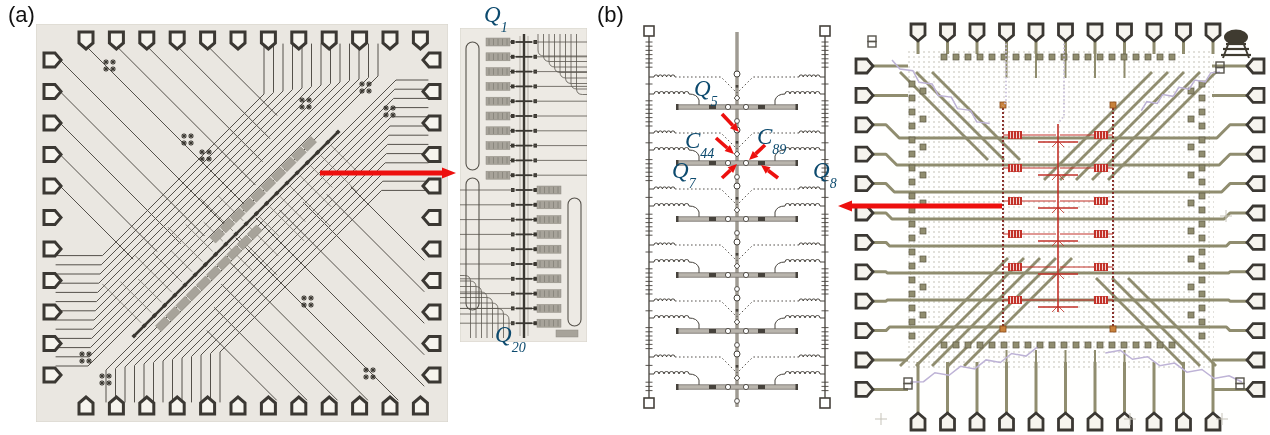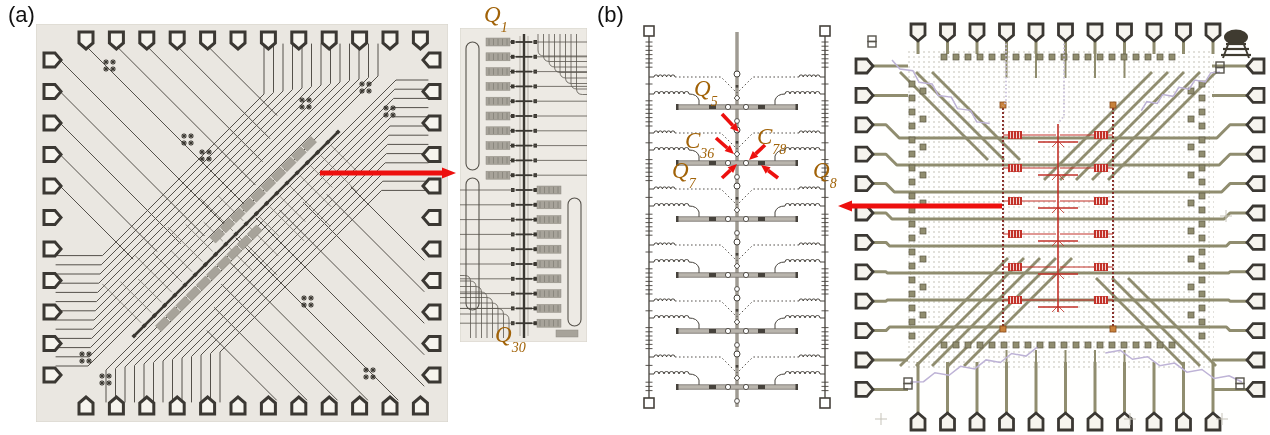--- a/index.html
+++ b/index.html
@@ -1,21 +1,21 @@
 <!DOCTYPE html>
 <html><head>
 <meta charset="utf-8">
 <style>
   html,body{margin:0;padding:0;background:#ffffff;}
   #fig{position:relative;width:1270px;height:435px;background:#fff;overflow:hidden;
        font-family:"Liberation Sans",sans-serif;}
   #fig svg{position:absolute;display:block;}
   .plabel{position:absolute;font-size:22px;color:#111;font-family:"Liberation Sans",sans-serif;}
   .mlabel{position:absolute;font-family:"Liberation Serif",serif;font-style:italic;
-          font-size:23px;color:#a16207;line-height:1;white-space:nowrap;}
+          font-size:23px;color:#0c4a6e;line-height:1;white-space:nowrap;}
   .mlabel sub{font-size:14px;position:relative;top:4px;font-style:italic;}
 </style>
 </head>
 <body>
 
 <div id="fig">
   <div class="plabel" style="left:8px;top:2px"><span>(a)</span></div>
   <div class="plabel" style="left:597px;top:2px"><span>(b)</span></div>
 
   <svg id="svgA" style="left:36px;top:24px" width="412" height="398" viewBox="0 0 412 398">
@@ -1242,19 +1242,19 @@
       <polygon points="734,154 724.6158607765274,151.01036272526537 729.9307714871668,145.0310881757961" fill="#ed100e"></polygon>
       <line x1="765" y1="145" x2="755.5658348372608" y2="153.84452984006802" stroke="#ed100e" stroke-width="3.6"></line>
       <polygon points="749,160 752.8300703217354,150.92638102350767 758.3015993527862,156.76267865662837" fill="#ed100e"></polygon>
       <line x1="722" y1="178" x2="730.4205025858142" y2="170.1408642532401" stroke="#ed100e" stroke-width="3.6"></line>
       <polygon points="737,164 733.1497755872542,173.06508532621157 727.6912295843742,167.21664318026862" fill="#ed100e"></polygon>
       <line x1="778" y1="178" x2="768.1492204967948" y2="170.4670509681372" stroke="#ed100e" stroke-width="3.6"></line>
       <polygon points="761,165 770.579020927078,167.2896196362284 765.7194200665116,173.64448230004598" fill="#ed100e"></polygon>
     </svg>
 
   <div class="mlabel" style="left:484px;top:3px"><span>Q</span><sub>1</sub></div>
-  <div class="mlabel" style="left:495px;top:323px"><span>Q</span><sub>30</sub></div>
+  <div class="mlabel" style="left:495px;top:323px"><span>Q</span><sub>20</sub></div>
   <div class="mlabel" style="left:694px;top:77px"><span>Q</span><sub>5</sub></div>
-  <div class="mlabel" style="left:685px;top:129px"><span>C</span><sub>36</sub></div>
-  <div class="mlabel" style="left:757px;top:125px"><span>C</span><sub>78</sub></div>
+  <div class="mlabel" style="left:685px;top:129px"><span>C</span><sub>44</sub></div>
+  <div class="mlabel" style="left:757px;top:125px"><span>C</span><sub>89</sub></div>
   <div class="mlabel" style="left:672px;top:159px"><span>Q</span><sub>7</sub></div>
   <div class="mlabel" style="left:813px;top:159px"><span>Q</span><sub>8</sub></div>
 </div>
 
 </body></html>

